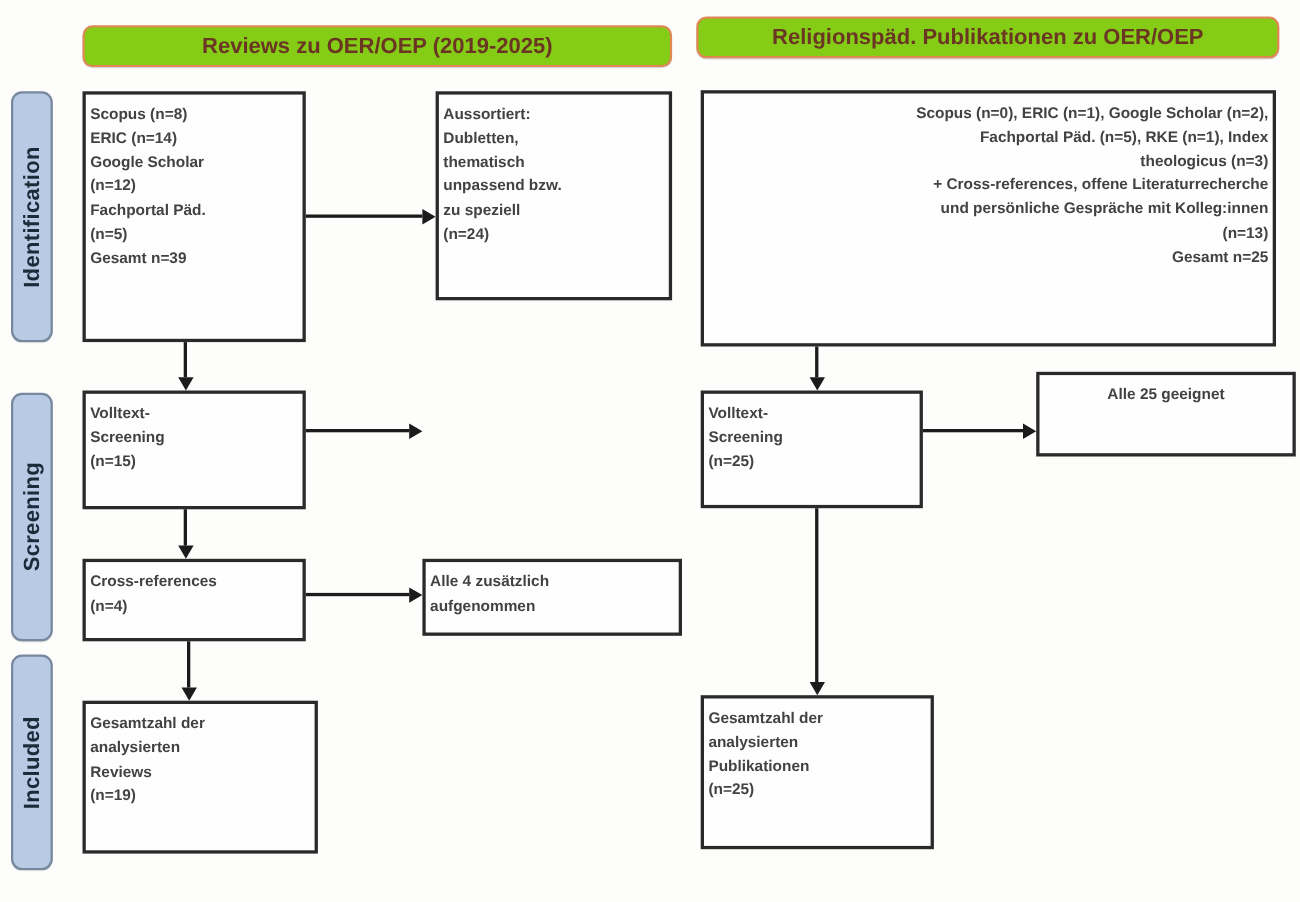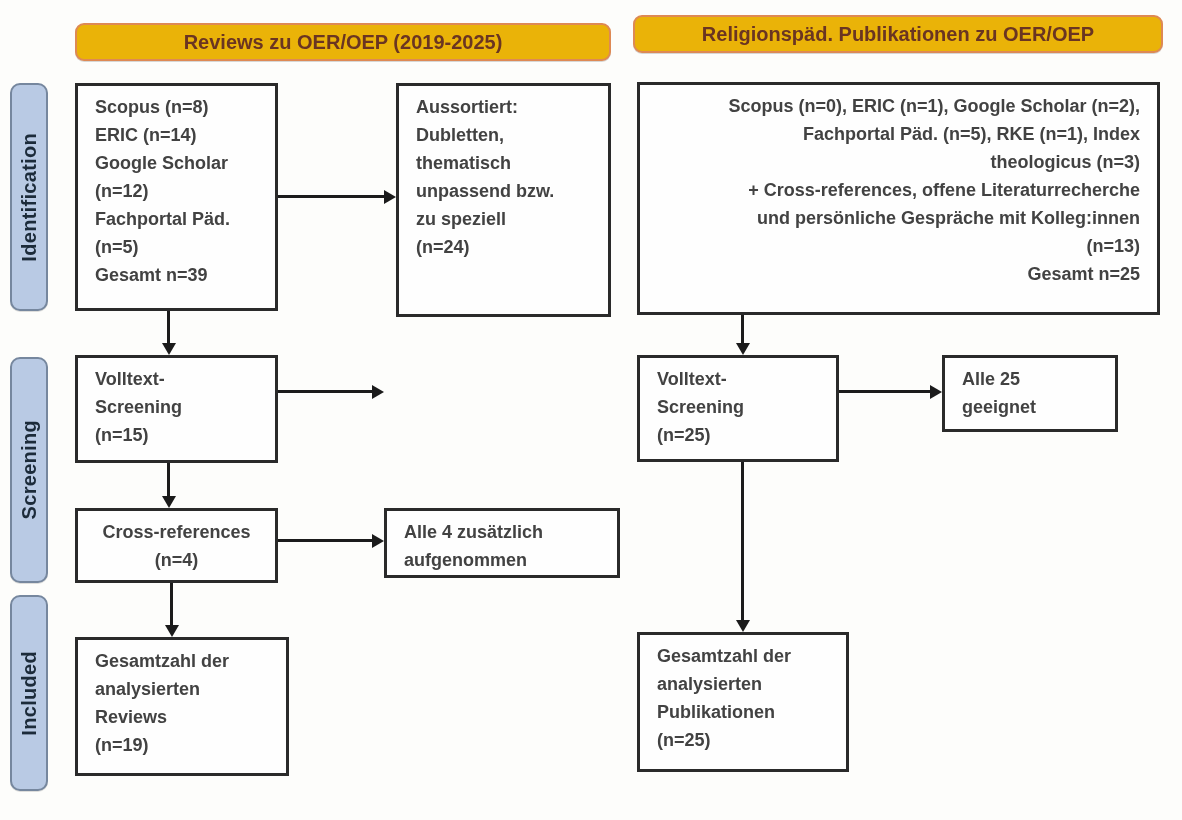--- a/index.html
+++ b/index.html
@@ -10,21 +10,21 @@
   .canvas{
     position:relative;
     width:1182px;
     height:820px;
     background:#fdfdfb;
     overflow:hidden;
   }
   .col-header{
     position:absolute;
     box-sizing:border-box;
-    background:#eab308;
+    background:#84cc16;
     border:2px solid #DE8954;
     border-radius:9px;
     color:#6A3522;
     font-size:20px;
     font-weight:bold;
     display:flex;
     align-items:center;
     justify-content:center;
     text-align:center;
     box-shadow:0 1px 0 rgba(0,0,0,0.15);
@@ -48,24 +48,24 @@
     transform:rotate(180deg);
     white-space:nowrap;
     letter-spacing:0.3px;
   }
   .box{
     position:absolute;
     box-sizing:border-box;
     background:#fefefe;
     border:3px solid #2A2A2A;
     color:#424242;
-    font-size:18px;
+    font-size:14px;
     font-weight:bold;
     line-height:1.56;
-    padding:7px 17px;
+    padding:7px 4px;
     white-space:pre-line;
     overflow:hidden;
   }
   .arrow-h{
     position:absolute;
     height:3px;
     background:#1B1B1B;
   }
   .arrow-h::after{
     content:"";
@@ -111,49 +111,49 @@
     <span>Included</span>
   </div>
 
   <div class="box" style="left:75px;top:83px;width:203px;height:228px;">Scopus (n=8)
 ERIC (n=14)
 Google Scholar
 (n=12)
 Fachportal Päd.
 (n=5)
 Gesamt n=39</div>
-  <div class="box" style="left:396px;top:83px;width:215px;height:234px;">Aussortiert:
+  <div class="box" style="left:396px;top:83px;width:215px;height:190px;">Aussortiert:
 Dubletten,
 thematisch
 unpassend bzw.
 zu speziell
 (n=24)</div>
   <div class="box" style="left:75px;top:355px;width:203px;height:108px;">Volltext-
 Screening
 (n=15)</div>
-  <div class="box" style="left:75px;top:508px;width:203px;height:75px;text-align:center;">Cross-references
+  <div class="box" style="left:75px;top:508px;width:203px;height:75px;">Cross-references
 (n=4)</div>
   <div class="box" style="left:384px;top:508px;width:236px;height:70px;">Alle 4 zusätzlich
 aufgenommen</div>
   <div class="box" style="left:75px;top:637px;width:214px;height:139px;">Gesamtzahl der
 analysierten
 Reviews
 (n=19)</div>
 
   <div class="box" style="left:637px;top:82px;width:523px;height:233px;text-align:right;">Scopus (n=0), ERIC (n=1), Google Scholar (n=2),
 Fachportal Päd. (n=5), RKE (n=1), Index
 theologicus (n=3)
 + Cross-references, offene Literaturrecherche
 und persönliche Gespräche mit Kolleg:innen
 (n=13)
 Gesamt n=25</div>
   <div class="box" style="left:637px;top:355px;width:202px;height:107px;">Volltext-
 Screening
 (n=25)</div>
-  <div class="box" style="left:942px;top:355px;width:176px;height:77px;">Alle 25 geeignet</div>
+  <div class="box" style="left:942px;top:338px;width:236px;height:77px;text-align:center;">Alle 25 geeignet</div>
   <div class="box" style="left:637px;top:632px;width:212px;height:140px;">Gesamtzahl der
 analysierten
 Publikationen
 (n=25)</div>
 
   <div class="arrow-h" style="left:278px;top:195px;width:106px;"></div>
   <div class="arrow-v" style="left:167px;top:311px;height:32px;"></div>
   <div class="arrow-h" style="left:278px;top:390px;width:94px;"></div>
   <div class="arrow-v" style="left:167px;top:463px;height:33px;"></div>
   <div class="arrow-h" style="left:278px;top:539px;width:94px;"></div>

